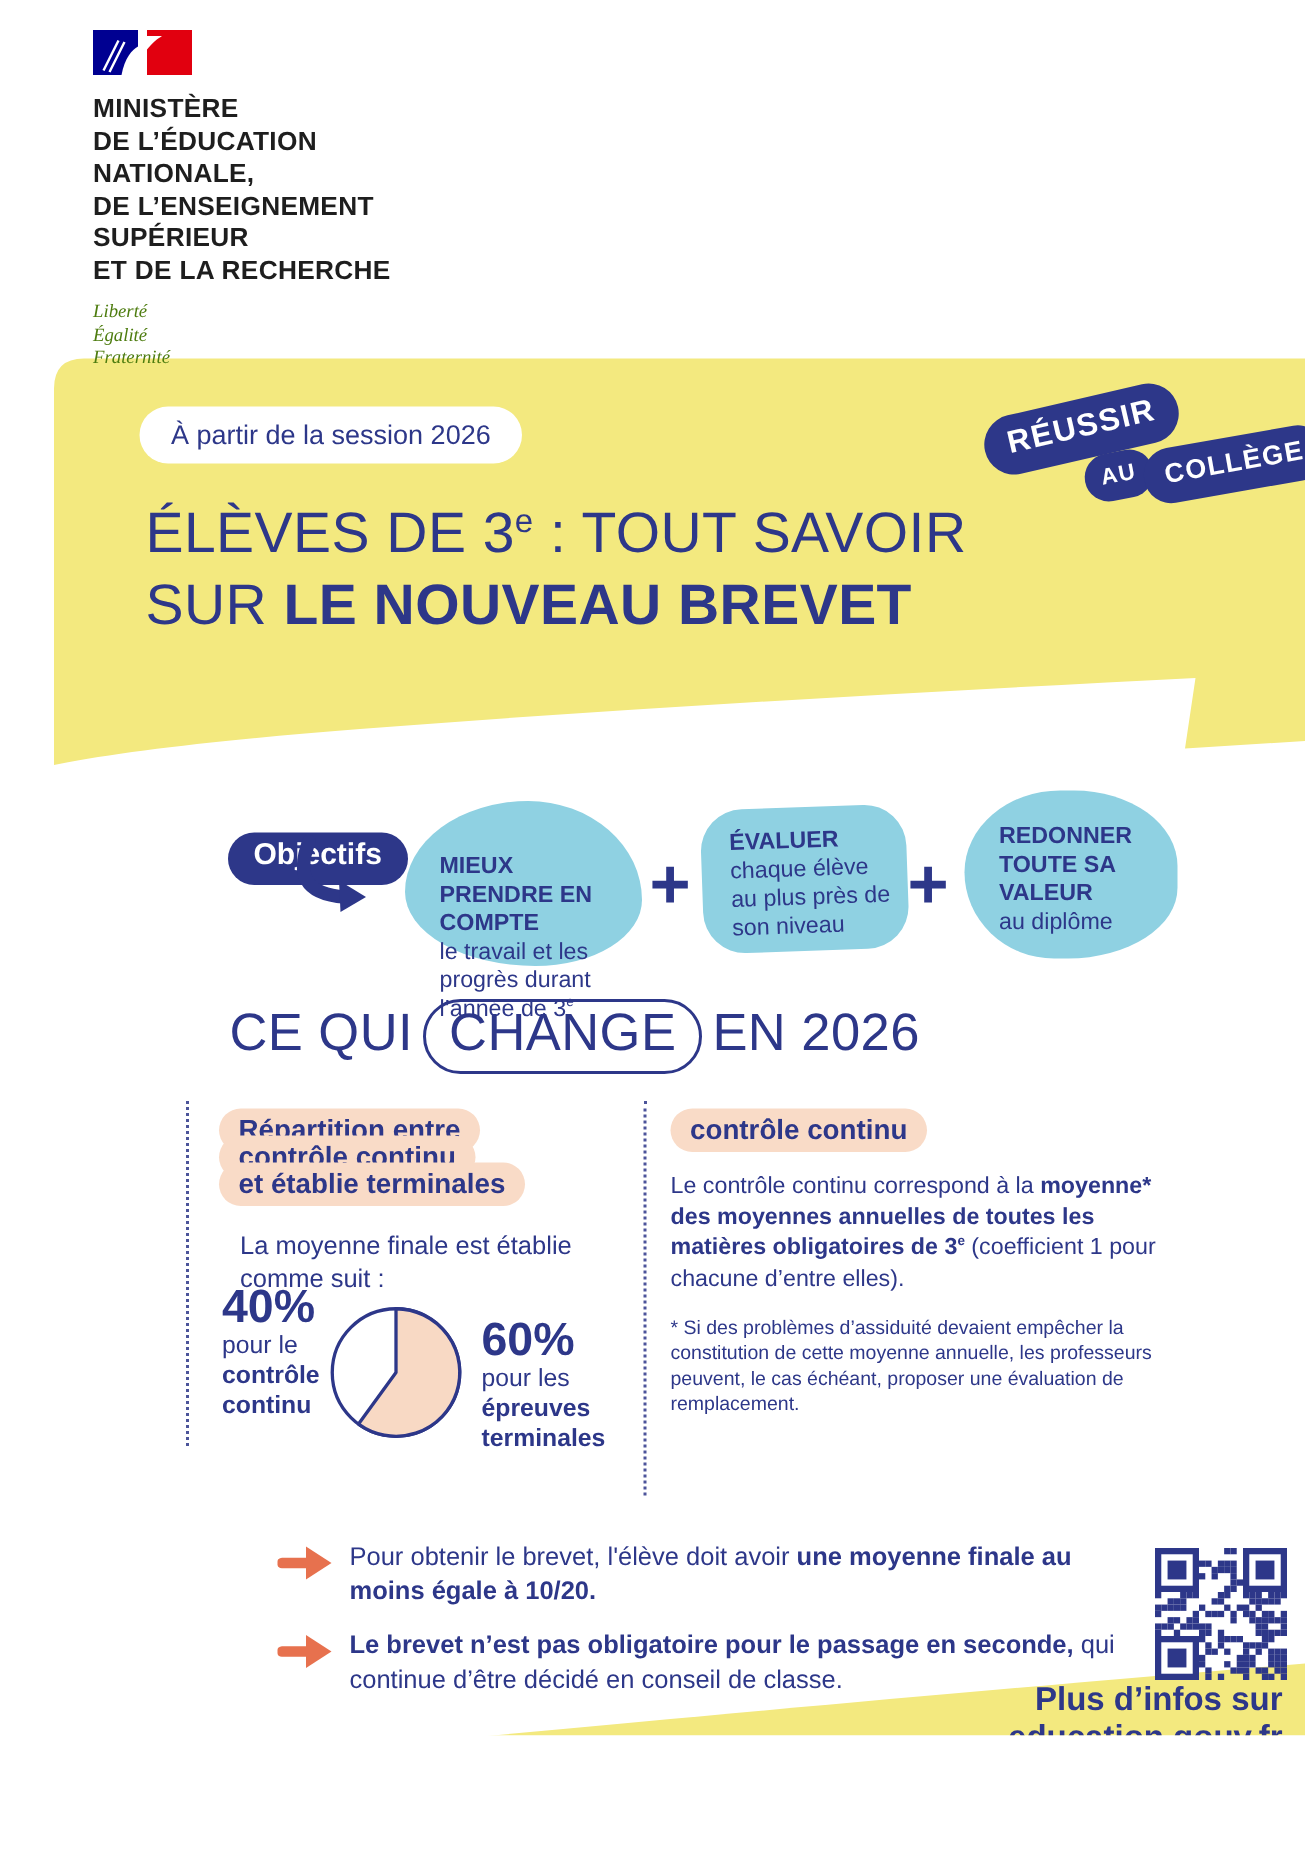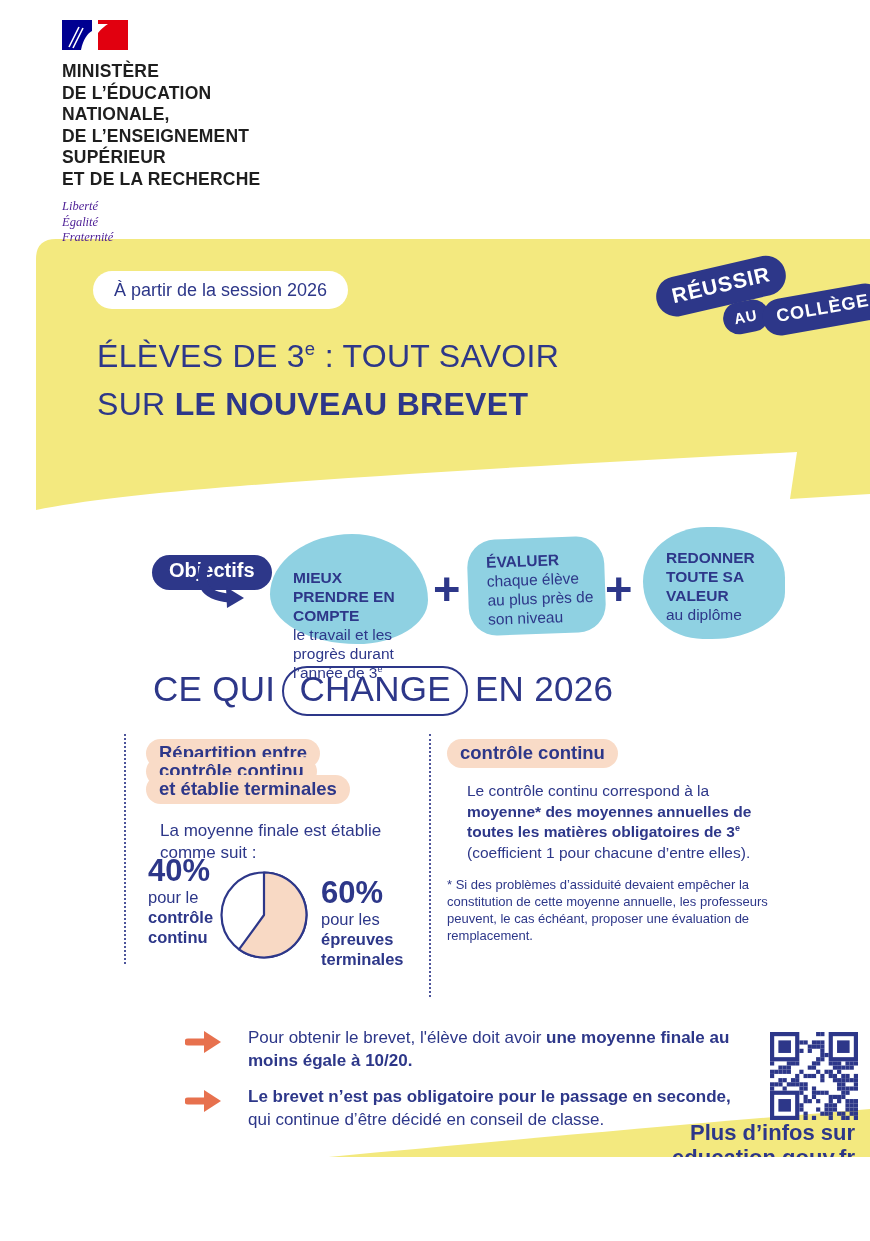--- a/index.html
+++ b/index.html
@@ -10,30 +10,30 @@
   .page{position:relative;width:870px;height:1157px;background:#fff;overflow:hidden;
         font-family:"Liberation Sans",sans-serif;color:var(--navy);}
   .bg{position:absolute;left:0;top:0;z-index:0;}
   .layer{position:absolute;z-index:1;}
   b{font-weight:bold;}
   sup{vertical-align:super;font-size:58%;line-height:0;}
 
   
   .ministry{left:62px;top:20px;color:var(--ink);}
   .ministry-name{font-weight:bold;font-size:17.5px;line-height:21.5px;letter-spacing:.2px;margin-top:7px;}
-  .motto{font-family:"Liberation Serif",serif;font-style:italic;font-size:12.5px;line-height:15.5px;margin-top:9px;color:#4c1d95;}
+  .motto{font-family:"Liberation Serif",serif;font-style:italic;font-size:12.5px;line-height:15.5px;margin-top:9px;color:#4d7c0f;}
 
   
   .session-pill{left:93px;top:271px;height:38px;line-height:38px;background:#fff;border-radius:20px;
                 padding:0 21px;font-size:18px;}
   .badge{background:var(--navy);color:#fff;font-weight:bold;letter-spacing:1px;white-space:nowrap;}
   .badge-reussir{left:655px;top:266px;transform:rotate(-13deg);font-size:21px;padding:7px 16px 9px;border-radius:20px;}
   .badge-au{left:723px;top:301px;transform:rotate(-11deg);font-size:15px;padding:7px 11px 8px;border-radius:16px;}
   .badge-college{left:762px;top:291px;transform:rotate(-10deg);font-size:18px;padding:7px 14px 9px;border-radius:18px;}
-  .main-title{left:97px;top:332px;font-size:32px;line-height:48px;letter-spacing:.3px;font-weight:500;}
+  .main-title{left:97px;top:332px;font-size:38px;line-height:48px;letter-spacing:.3px;font-weight:500;}
 
   
   .objectifs-pill{left:152px;top:516px;background:var(--navy);color:#fff;font-weight:bold;
                   font-size:20px;padding:4px 17px 8px;border-radius:18px;margin-top:39px;}
   .blob{background:var(--lblue);}
   .blob-text{position:absolute;font-size:15.5px;line-height:19px;}
   .blob1{left:270px;top:534px;width:158px;height:110px;border-radius:52% 48% 45% 55%/55% 60% 40% 45%;}
   .blob1 .blob-text{left:23px;top:14px;width:126px;margin-top:20px;}
   .blob2{left:468px;top:538px;width:137px;height:96px;border-radius:28px;transform:rotate(-2deg);}
   .blob2 .blob-text{left:19px;top:13px;width:106px;}
@@ -54,34 +54,34 @@
   .dot2{left:429px;top:734px;height:263px;}
   .colhead div{margin:0;}
   .colhead span{display:inline-block;background:var(--salmon);font-weight:bold;font-size:18.5px;
                 line-height:21px;padding:3px 13px 5px;border-radius:15px;}
   .colhead div + div span{margin-top:-6px;}
   .colhead div{margin-top:-5px;}
   .colhead div:first-child{margin-top:0;}
   .col1{left:146px;top:739px;width:268px;}
   .col2{left:447px;top:739px;width:332px;}
   .intro{margin-top:16px;font-size:17px;line-height:22px;width:252px;margin-left:14px;}
-  .para{margin-top:13px;font-size:15.5px;line-height:20.5px;margin-left:20px;}
+  .para{margin-top:13px;font-size:15.5px;line-height:20.5px;}
   .para:first-of-type{margin-top:16px;}
   .footnote{margin-top:13px;font-size:13px;line-height:17px;}
 
   
   .pct-block .pct{font-size:31px;font-weight:bold;line-height:32px;}
   .pct-block{font-size:16.5px;line-height:20px;}
   .cc-block{left:148px;top:855px;width:82px;}
   .et-block{left:321px;top:877px;width:100px;}
   .pie-svg{left:219px;top:870px;}
 
   
   .bullets{left:185px;top:1026px;width:560px;}
-  .bullet{display:flex;gap:25px;margin-bottom:13px;align-items:flex-start;}
+  .bullet{display:flex;gap:10px;margin-bottom:13px;align-items:flex-start;}
   .bullet-arrow{flex:0 0 auto;margin-top:3px;}
   .bullet-text{font-size:17px;line-height:23px;}
 
   
   .qr{left:770px;top:1032px;width:88px;height:88px;}
   .footer-text{right:15px;top:1120px;text-align:right;font-weight:bold;font-size:22px;line-height:25px;}
 </style>
 </head>
 <body>
 

